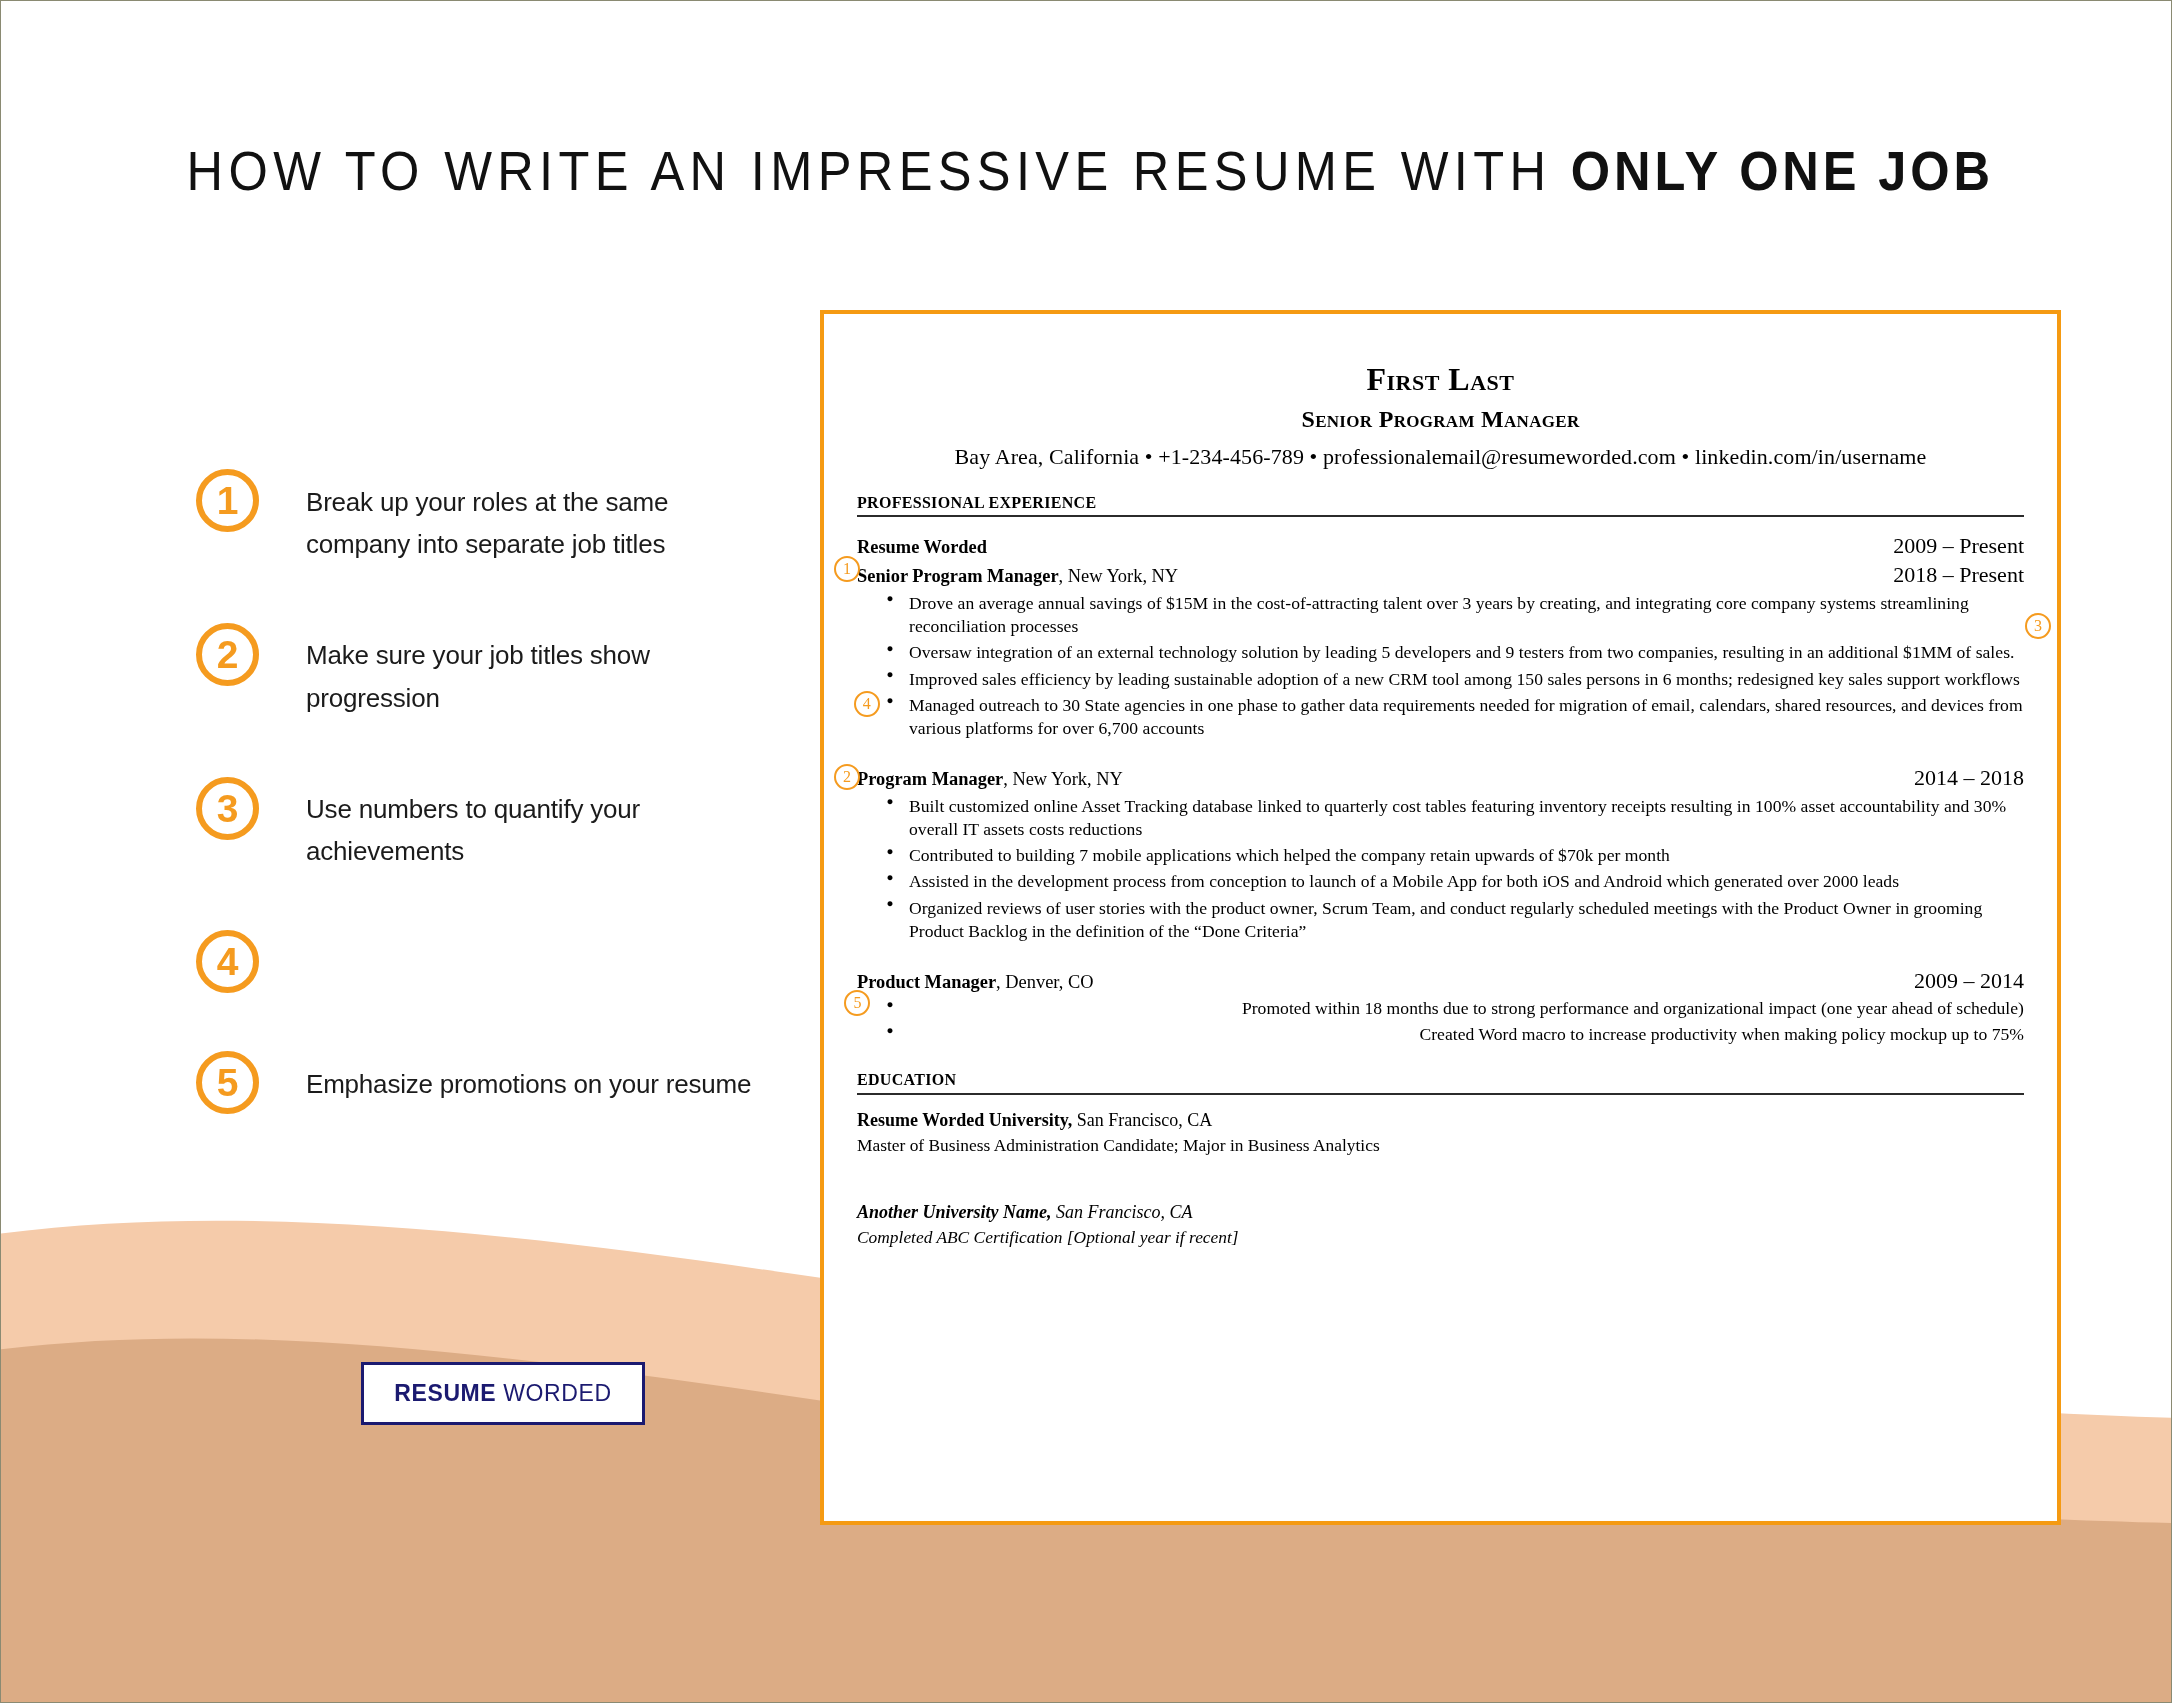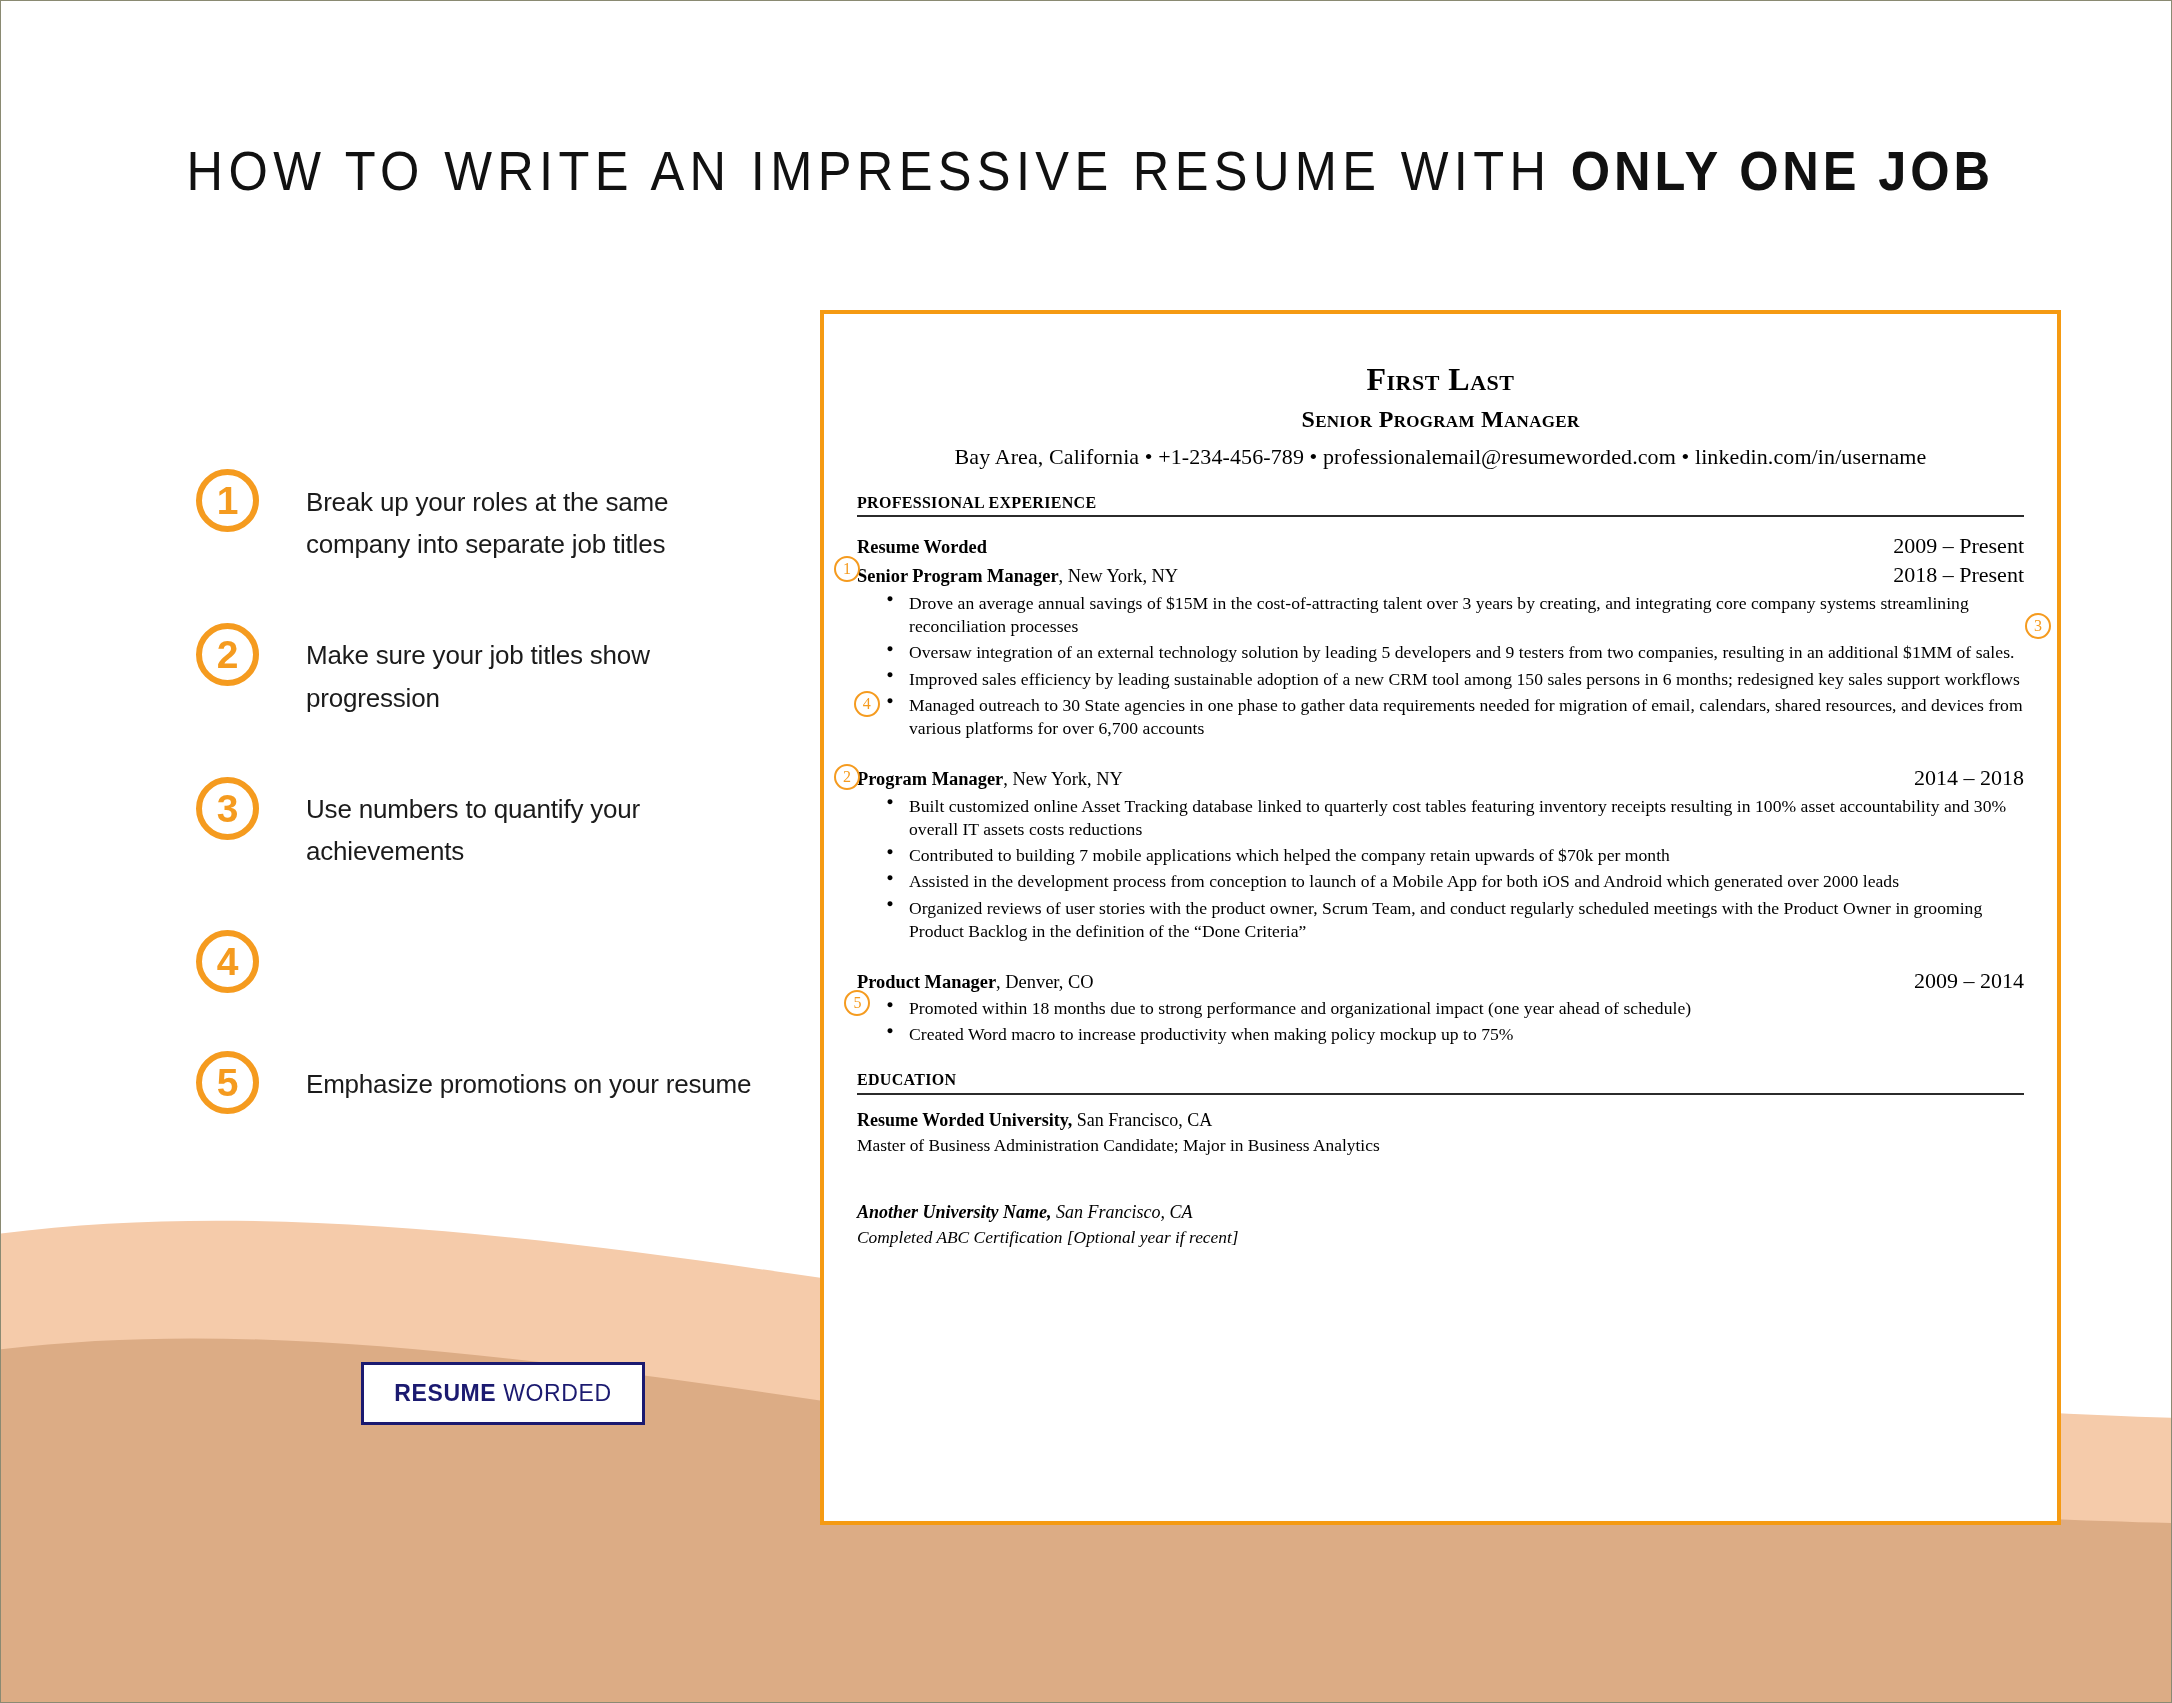--- a/index.html
+++ b/index.html
@@ -271,21 +271,21 @@
           <span class="dates">2014 – 2018</span>
         </div>
         <ul class="bullets">
           <li>Built customized online Asset Tracking database linked to quarterly cost tables featuring inventory receipts resulting in 100% asset accountability and 30% overall IT assets costs reductions</li>
           <li>Contributed to building 7 mobile applications which helped the company retain upwards of $70k per month</li>
           <li>Assisted in the development process from conception to launch of a Mobile App for both iOS and Android which generated over 2000 leads</li>
           <li>Organized reviews of user stories with the product owner, Scrum Team, and conduct regularly scheduled meetings with the Product Owner in grooming Product Backlog in the definition of the “Done Criteria”</li>
         </ul>
       </div>
 
-      <div class="job-block" style="margin-top:22px;">
+      <div class="job-block" style="margin-top:22px;text-align:right;">
         <div class="job-line">
           <span class="left"><b>Product Manager</b><span>, Denver, CO</span></span>
           <span class="dates">2009 – 2014</span>
         </div>
         <div class="callout" style="left:-12.6px;top:24px;">5</div>
         <ul class="bullets">
           <li>Promoted within 18 months due to strong performance and organizational impact (one year ahead of schedule)</li>
           <li>Created Word macro to increase productivity when making policy mockup up to 75%</li>
         </ul>
       </div>

